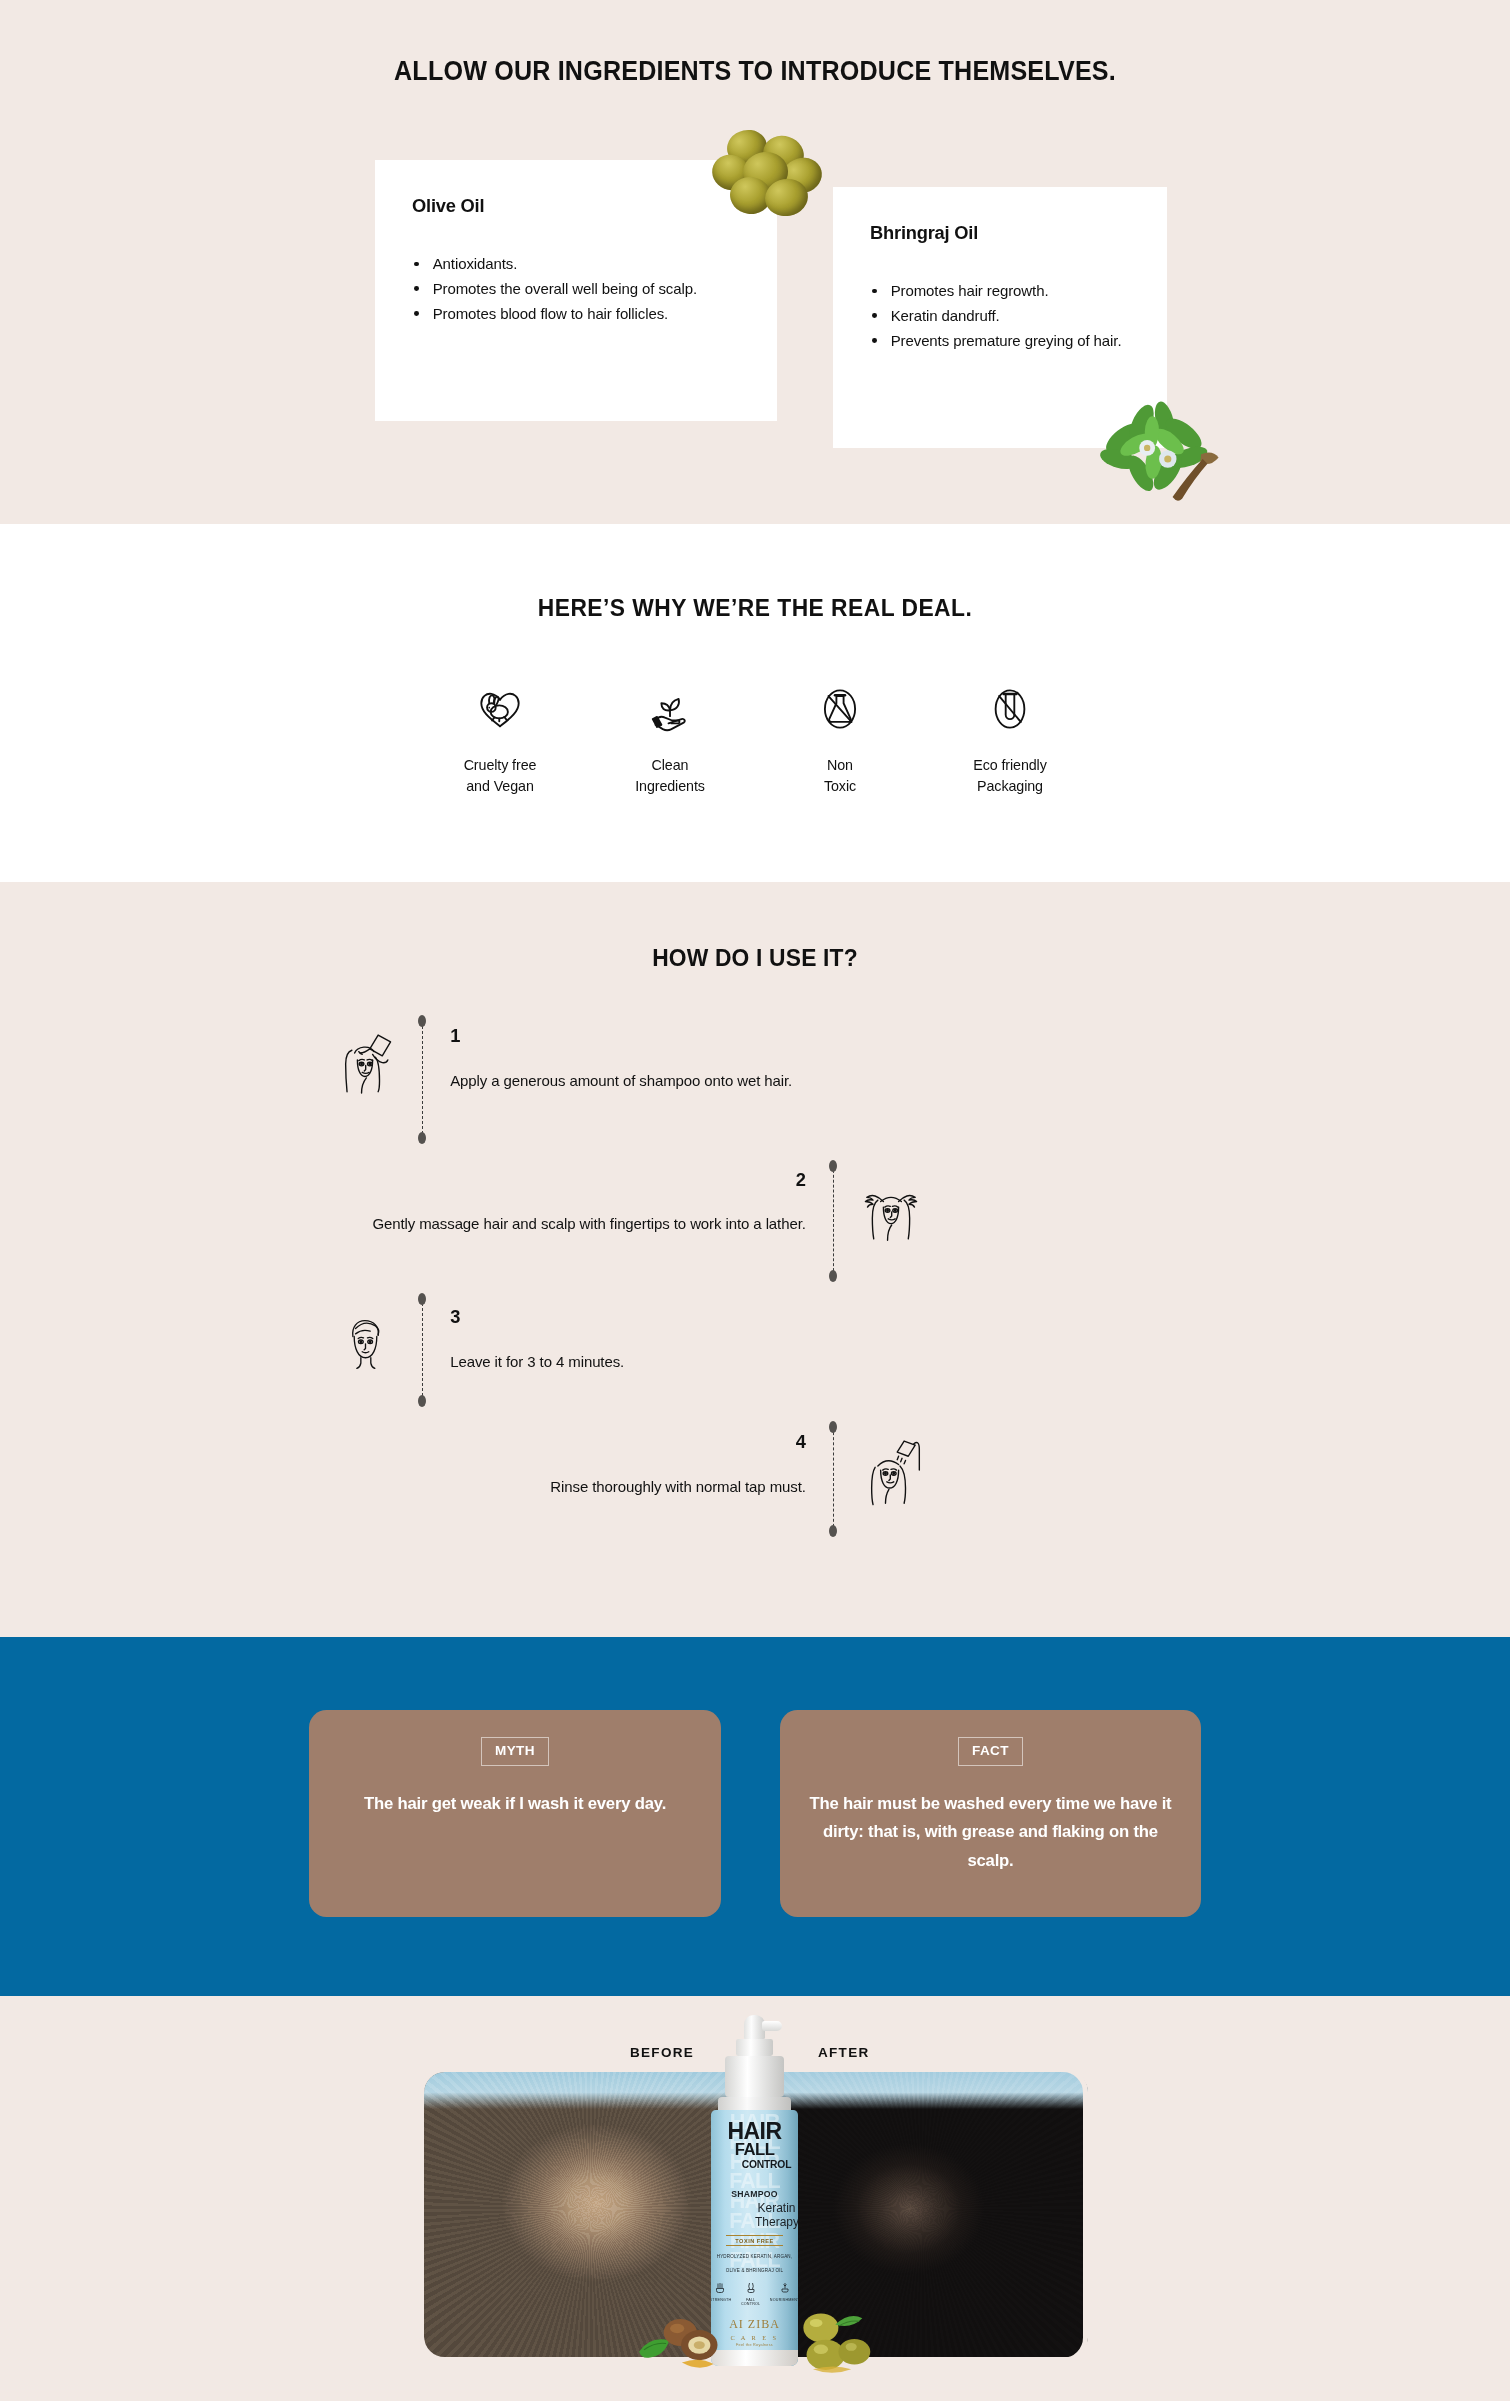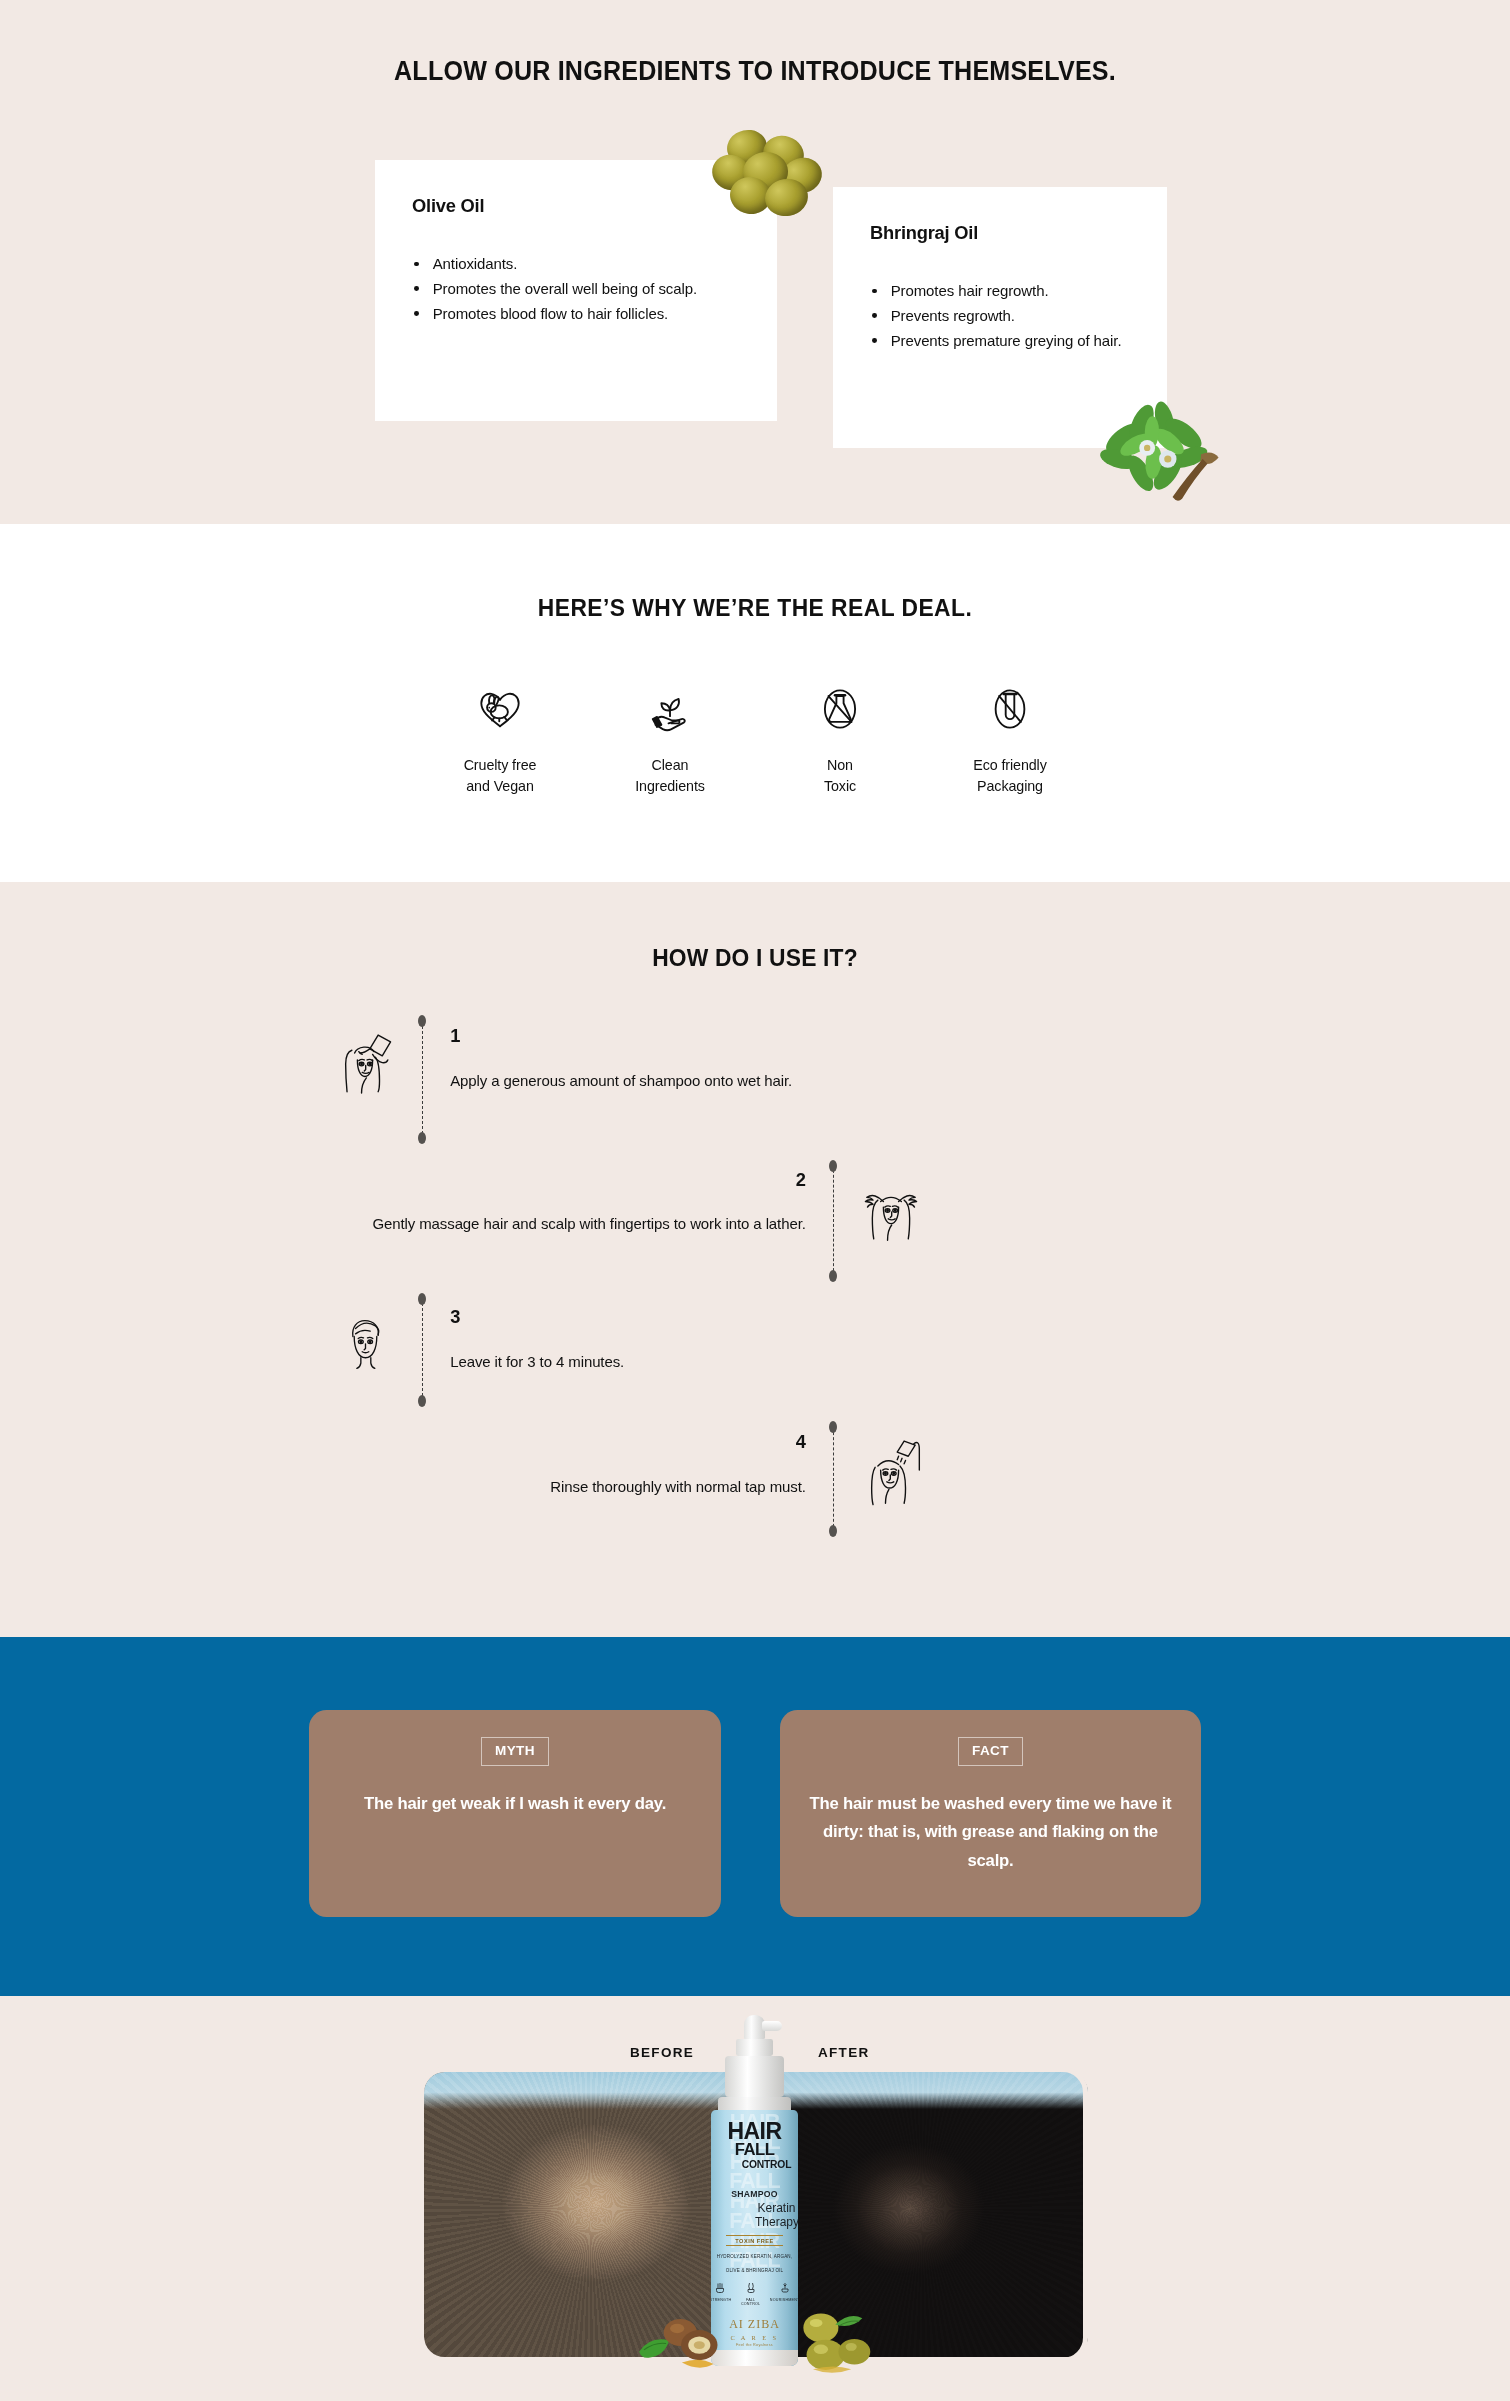--- a/index.html
+++ b/index.html
@@ -420,21 +420,21 @@
           <li>Antioxidants.</li>
           <li>Promotes the overall well being of scalp.</li>
           <li>Promotes blood flow to hair follicles.</li>
         </ul>
       </div>
 
       <div class="ing-card bhringraj">
         <div class="ing-title">Bhringraj Oil</div>
         <ul class="ing-list">
           <li>Promotes hair regrowth.</li>
-          <li>Prevents regrowth.</li>
+          <li>Keratin dandruff.</li>
           <li>Prevents premature greying of hair.</li>
         </ul>
         <div class="herb-bundle">
           <svg viewBox="0 0 185 150" width="147" height="119">
             <g fill="#4f9a36">
               <ellipse cx="52" cy="66" rx="26" ry="12" transform="rotate(-38 52 66)"></ellipse>
               <ellipse cx="46" cy="92" rx="24" ry="11" transform="rotate(16 46 92)"></ellipse>
               <ellipse cx="75" cy="48" rx="26" ry="12" transform="rotate(-66 75 48)"></ellipse>
               <ellipse cx="104" cy="44" rx="25" ry="11" transform="rotate(-104 104 44)"></ellipse>
               <ellipse cx="128" cy="60" rx="27" ry="12" transform="rotate(-142 128 60)"></ellipse>

